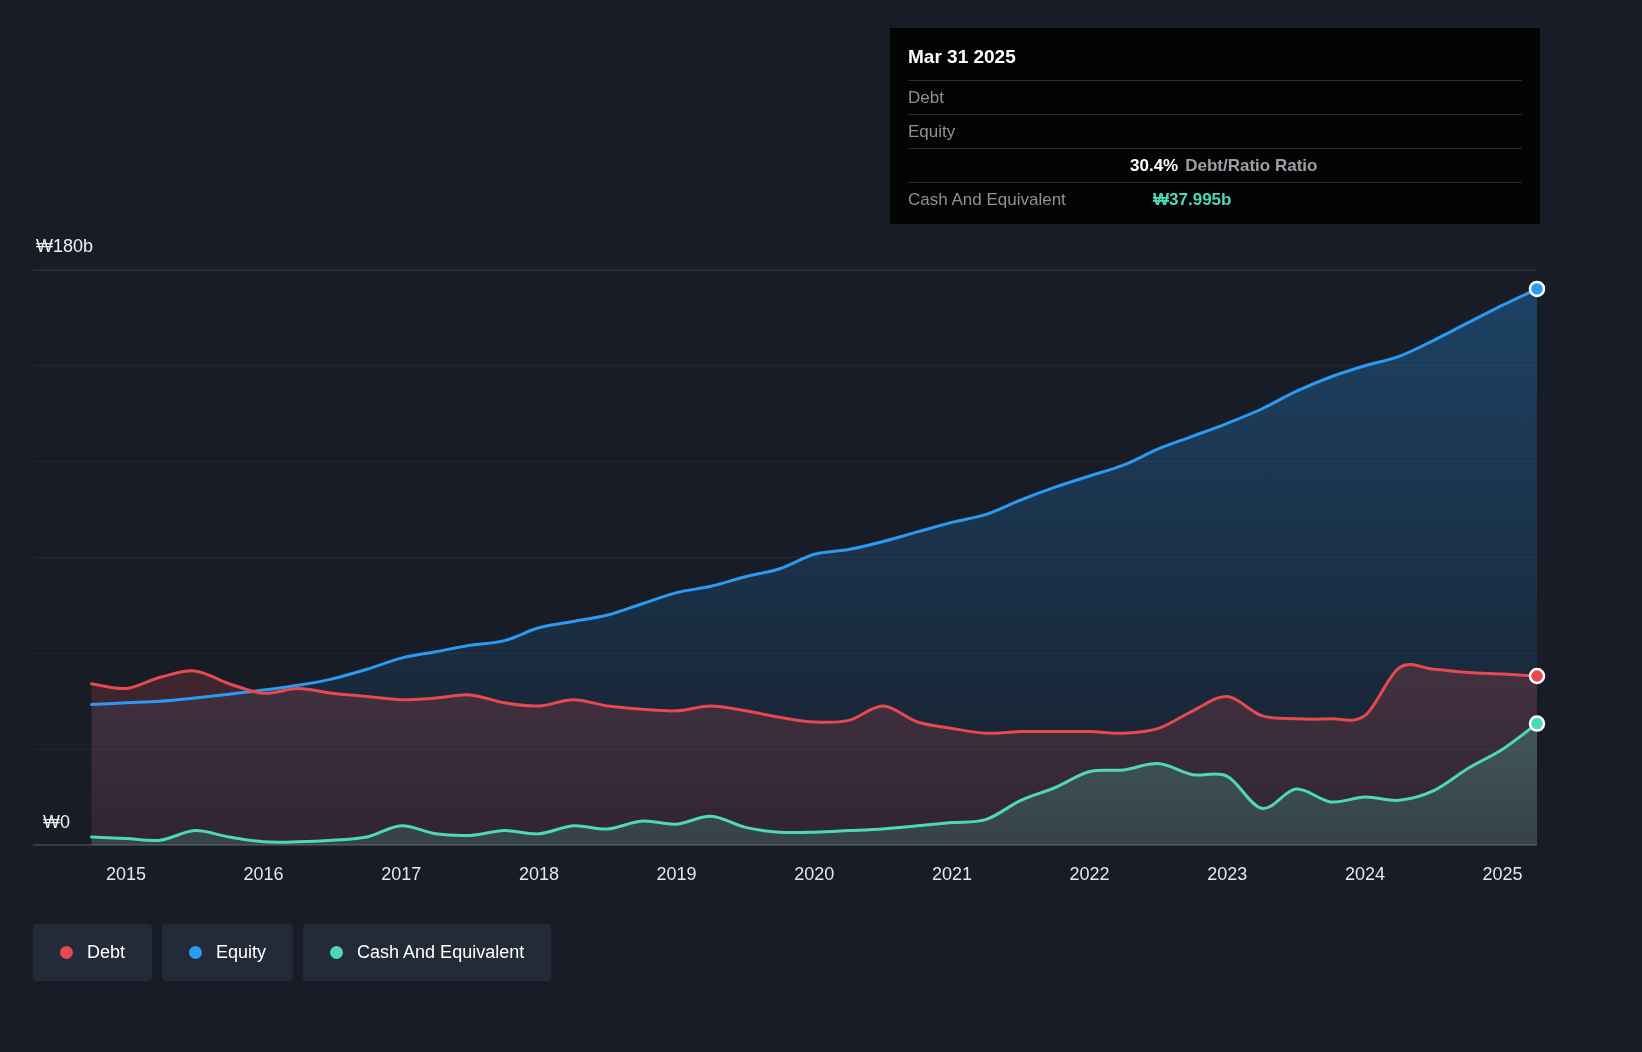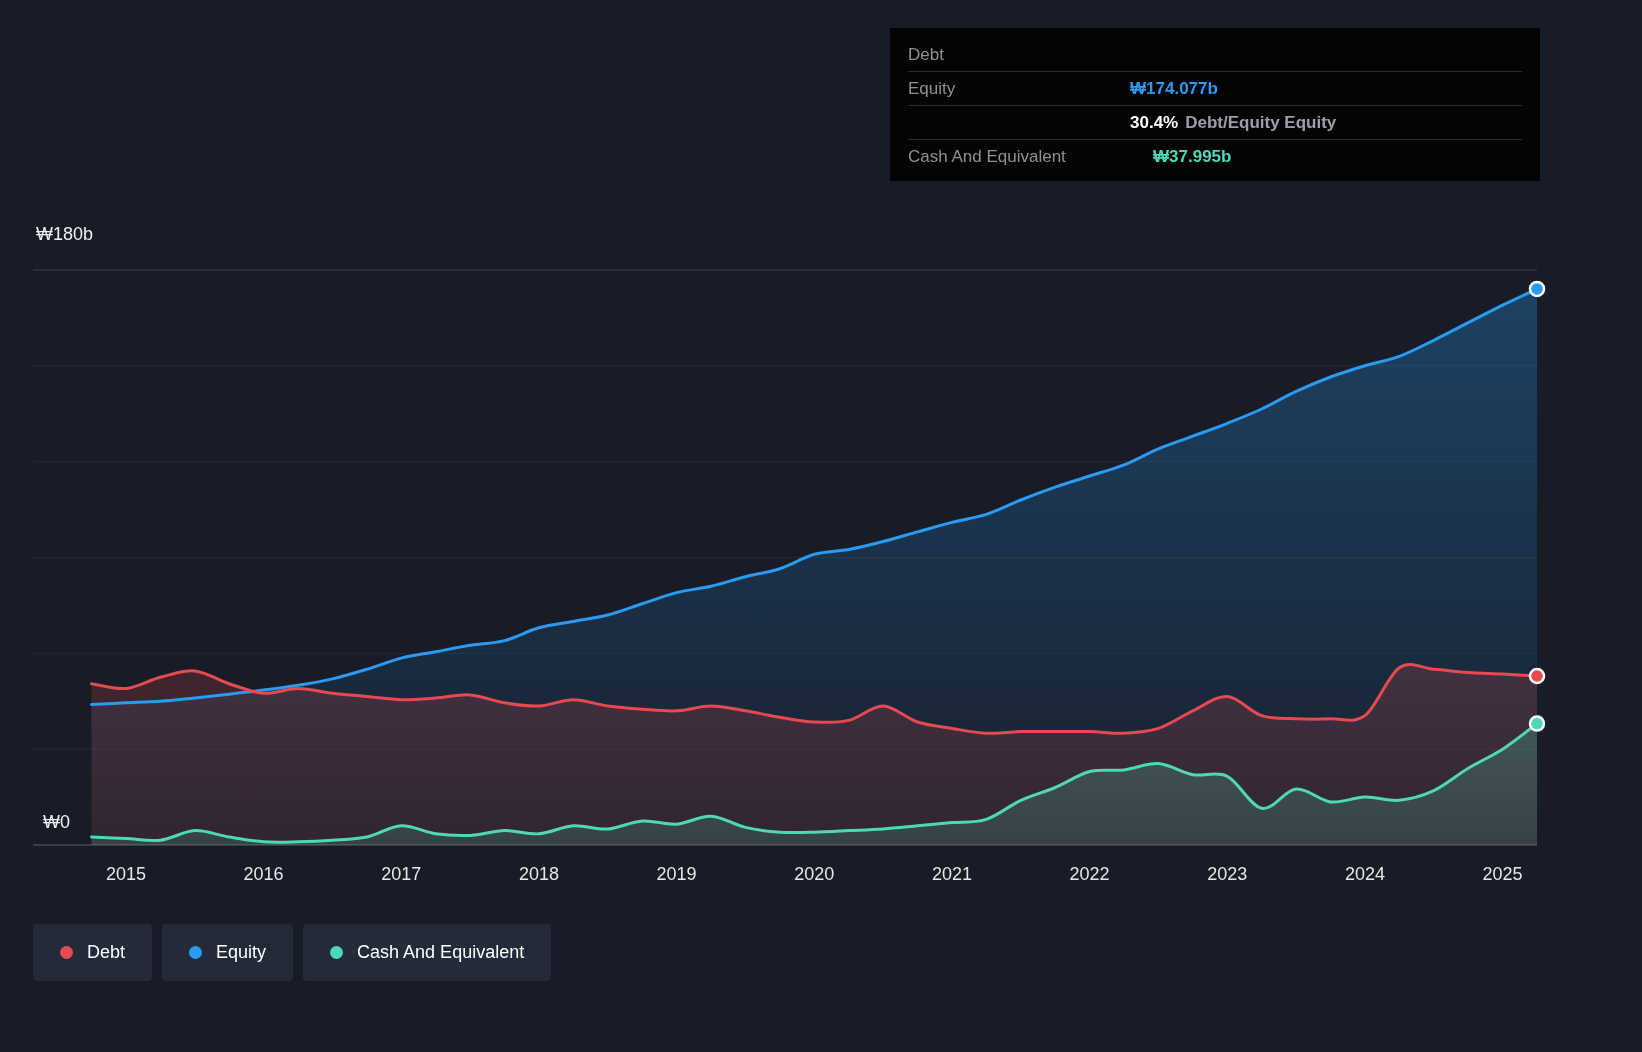--- a/index.html
+++ b/index.html
@@ -3,21 +3,21 @@
 <meta charset="utf-8">
 <style>
   html,body{margin:0;padding:0;}
   body{
     width:1642px;height:1052px;position:relative;overflow:hidden;
     background:#171c26;
     font-family:"Liberation Sans",sans-serif;color:#fff;
   }
   #chart-svg{position:absolute;left:0;top:0;pointer-events:none;}
   .y-label{position:absolute;color:#eef1f4;font-size:18px;font-weight:400;}
-  .y-top{left:36px;top:224px;}
+  .y-top{left:36px;top:236px;}
   .y-bottom{left:43px;top:812px;}
 
   
   .tooltip{
     position:absolute;left:890px;top:28px;width:650px;box-sizing:border-box;
     background:#040404;padding:10px 18px 8px 18px;
   }
   .tt-title{font-size:19px;font-weight:700;color:#fff;padding:8px 0 12px 0;
     border-bottom:1px solid #2b2b2b;}
   .tt-row{display:grid;grid-template-columns:222px 1fr;align-items:center;
@@ -78,31 +78,31 @@
     <text x="1089.6" y="880" text-anchor="middle" font-family="Liberation Sans, sans-serif" font-size="18" fill="#e4e7eb">2022</text>
     <text x="1227.3" y="880" text-anchor="middle" font-family="Liberation Sans, sans-serif" font-size="18" fill="#e4e7eb">2023</text>
     <text x="1364.9" y="880" text-anchor="middle" font-family="Liberation Sans, sans-serif" font-size="18" fill="#e4e7eb">2024</text>
     <text x="1502.6" y="880" text-anchor="middle" font-family="Liberation Sans, sans-serif" font-size="18" fill="#e4e7eb">2025</text>
   </svg>
 
 <div class="y-label y-top">₩180b</div>
 <div class="y-label y-bottom">₩0</div>
 
 <div class="tooltip">
+  <div class="tt-title">Mar 31 2025</div>
   <div id="tt-rows">
       <div class="tt-row">
         <span class="tt-label">Debt</span>
       </div>
       <div class="tt-row">
         <span class="tt-label">Equity</span>
-        <span><span class="tt-value" style="color: rgb(43, 154, 243);">₩174.077b</span></span>
       </div>
       <div class="tt-row">
         <span class="tt-label"></span>
-        <span><span class="tt-value" style="color: rgb(255, 255, 255);">30.4%</span><span class="tt-suffix">Debt/Equity Equity</span></span>
+        <span><span class="tt-value" style="color: rgb(255, 255, 255);">30.4%</span><span class="tt-suffix">Debt/Ratio Ratio</span></span>
       </div>
       <div class="tt-row">
         <span class="tt-label">Cash And Equivalent</span>
         <span><span class="tt-value" style="color: rgb(79, 216, 184); margin-left: 23px;">₩37.995b</span></span>
       </div>
     </div>
 </div>
 
 <div class="legend" id="legend">
     <div class="legend-pill">

